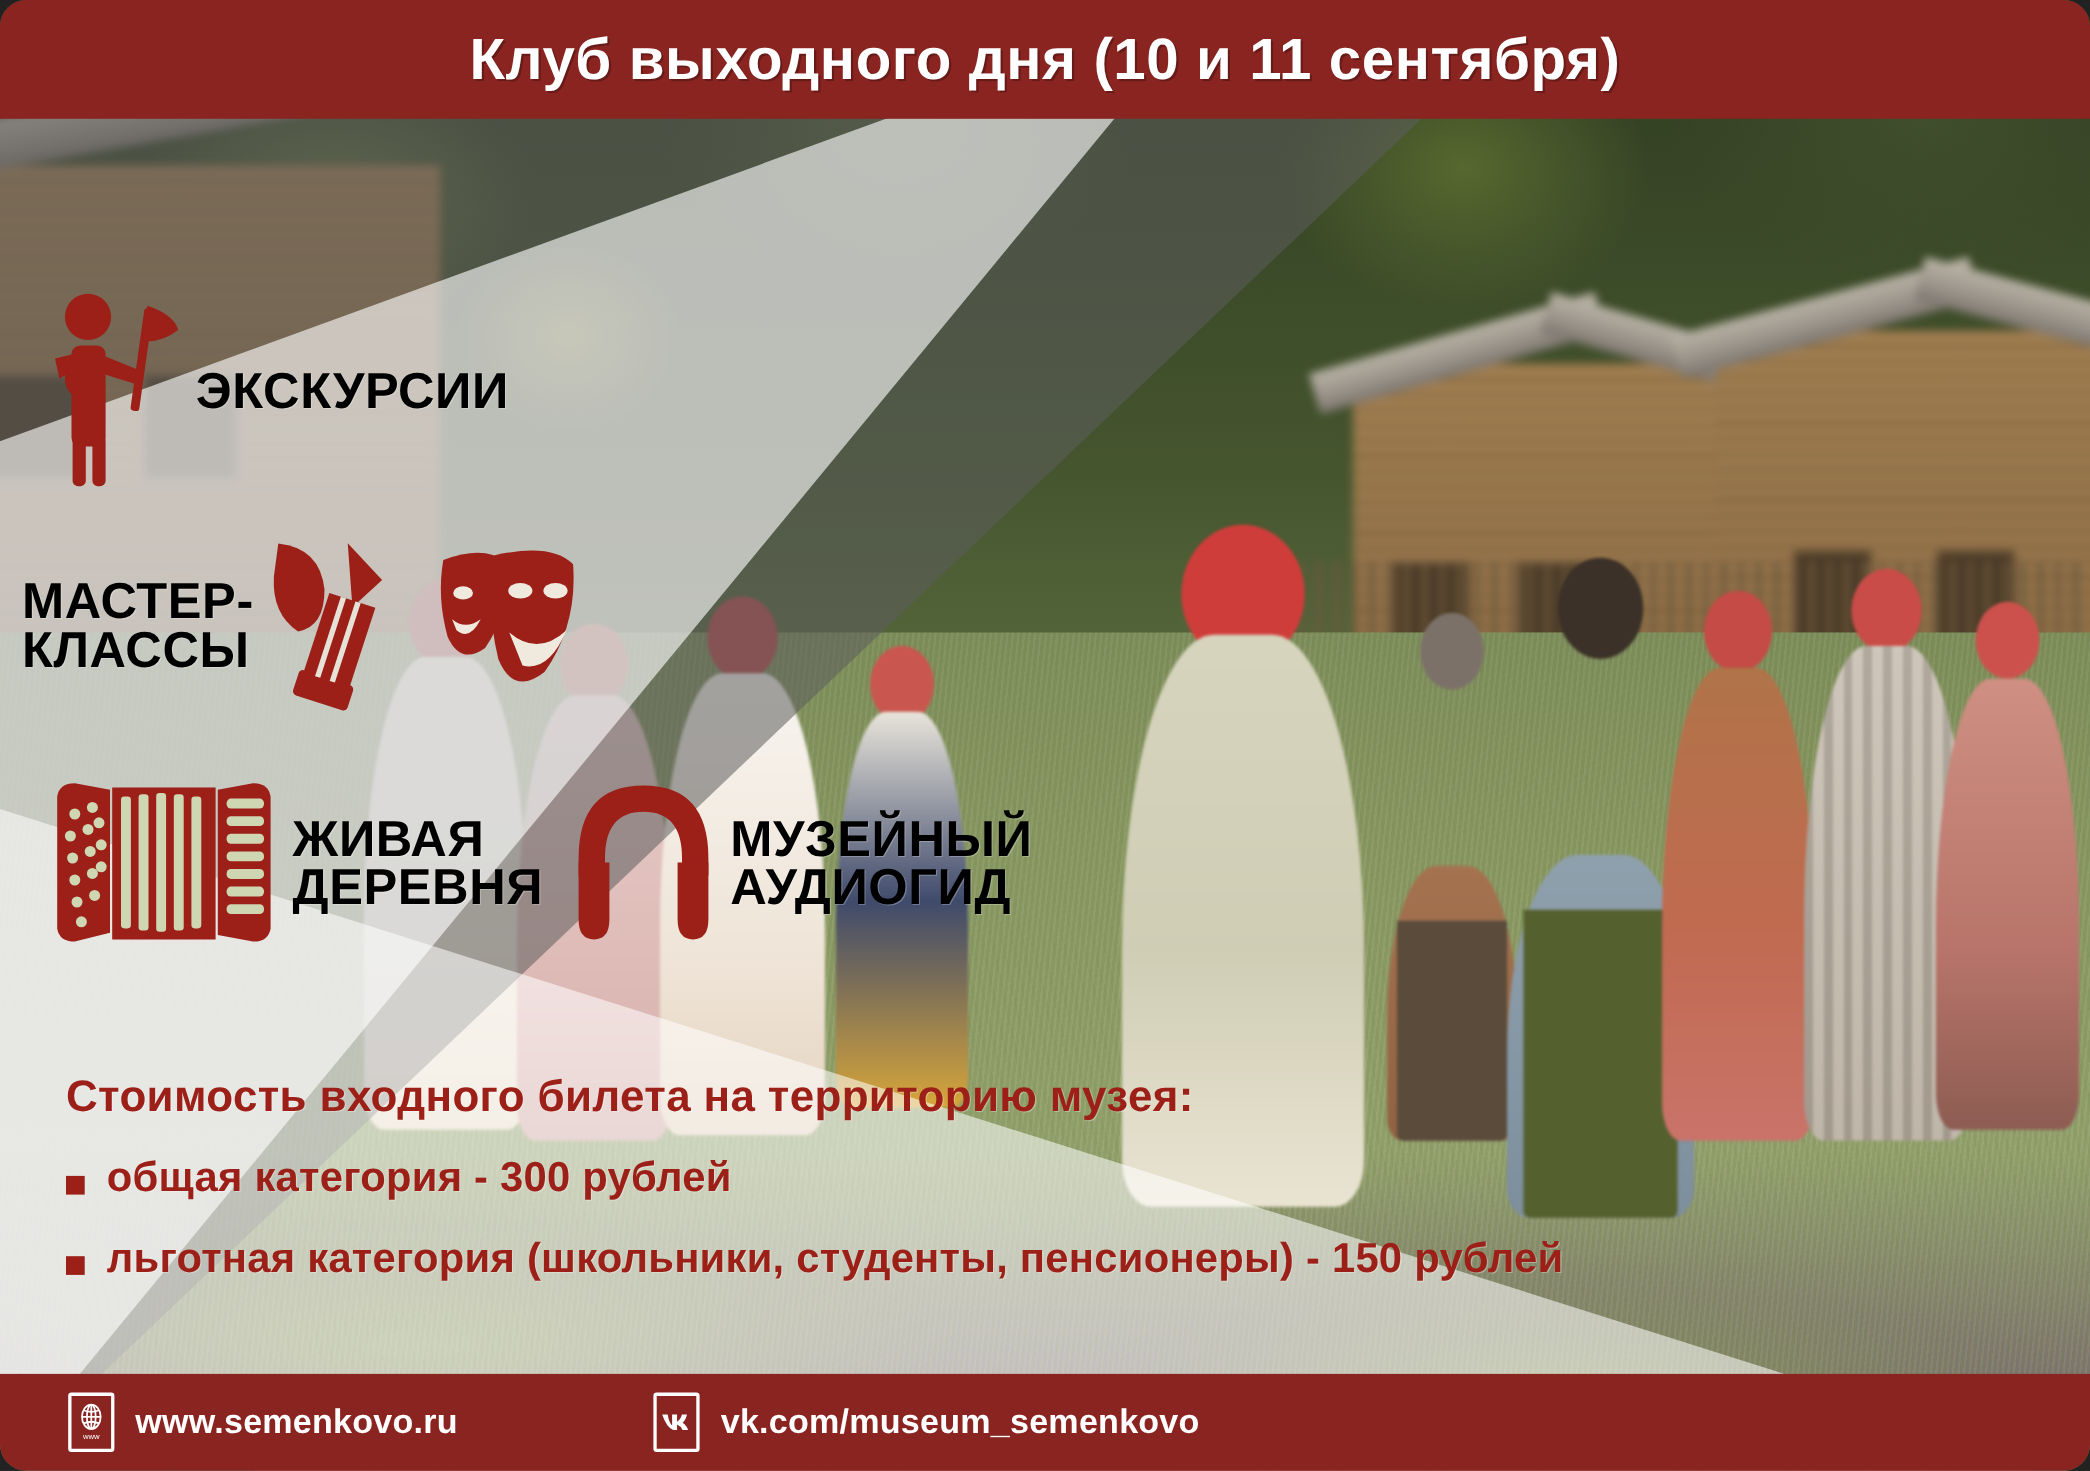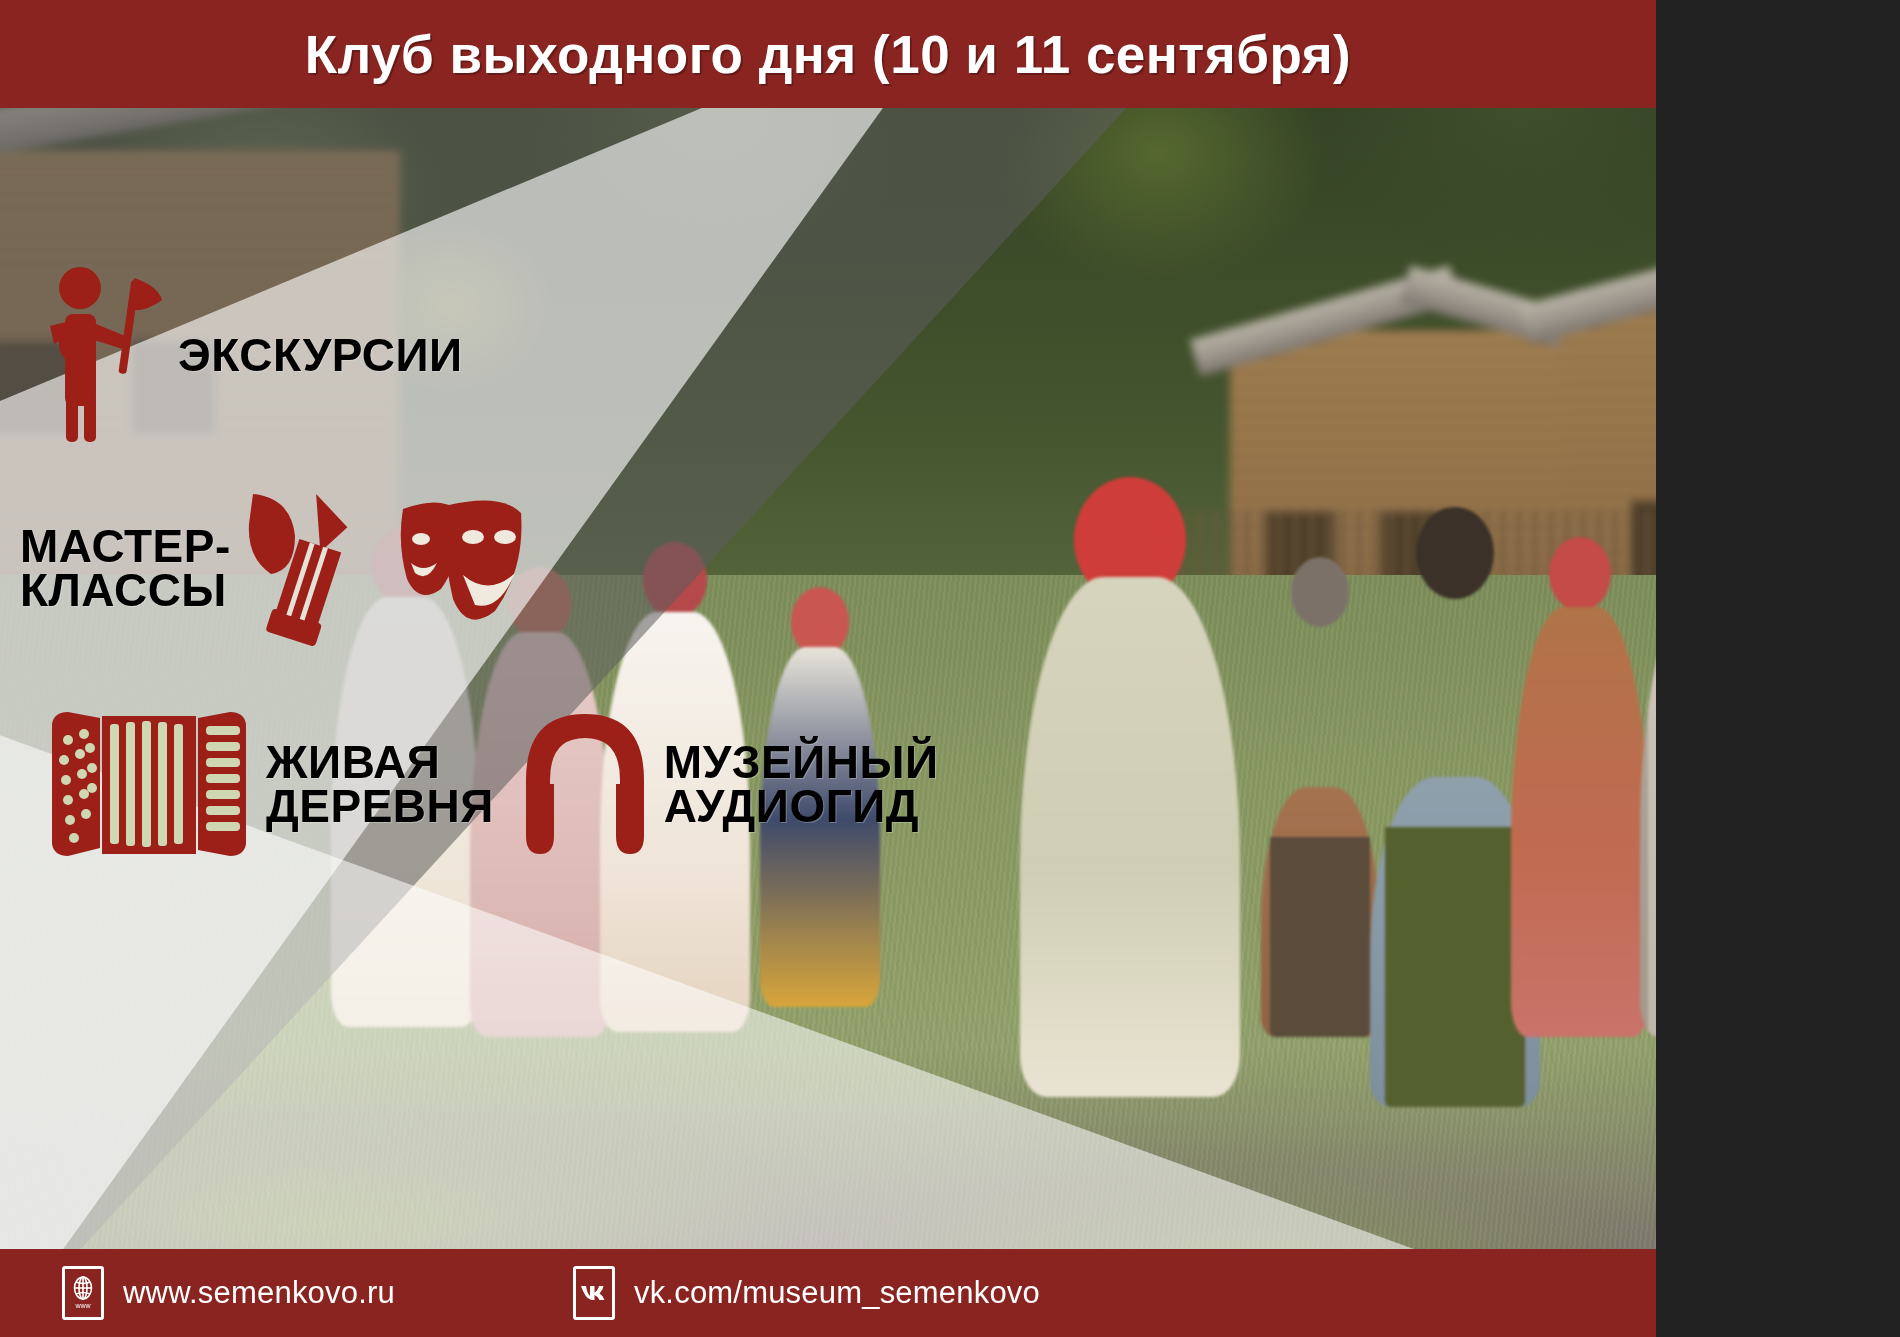--- a/index.html
+++ b/index.html
@@ -1,25 +1,26 @@
 <!DOCTYPE html>
 <html lang="ru"><head>
 <meta charset="utf-8">
 <title>Клуб выходного дня</title>
 <style>
   html,body{margin:0;padding:0;background:#222;}
   *{box-sizing:border-box;}
 
   .poster{
     position:relative;
-    width:1656px;
+    width:1900px;
     height:1337px;
     overflow:hidden;
     font-family:"Liberation Sans", sans-serif;
     background:#6a7a55;
+    border-radius:24px;
   }
 
   
   .photo{position:absolute; inset:0; overflow:hidden;}
 
   .sky-forest{
     position:absolute; left:0; top:0; width:100%; height:44%;
     background:
       radial-gradient(ellipse 260px 170px at 16% 30%, #5b6b3c 0%, rgba(91,107,60,0) 70%),
       radial-gradient(ellipse 300px 200px at 43% 20%, #4a5a33 0%, rgba(74,90,51,0) 72%),
@@ -151,21 +152,21 @@
     position:absolute; left:0; bottom:0; width:100%; height:88px;
     background:#8a2420; display:flex; align-items:center;
     padding-left:62px; gap:0; z-index:40;
   }
   .contact{display:flex; align-items:center; color:#fff;}
   .cicon{
     width:42px; height:54px; border:3px solid #fff; border-radius:3px;
     display:flex; align-items:center; justify-content:center;
     margin-right:19px; flex:0 0 auto;
   }
-  .ctext{font-size:31px; font-weight:normal; white-space:nowrap; letter-spacing:.2px;}
+  .ctext{font-size:31px; font-weight:bold; white-space:nowrap; letter-spacing:.2px;}
   .csep{width:56px; flex:0 0 auto;}
   .csep.wide{width:66px;}
 </style>
 </head>
 <body>
 
 <div class="poster">
 
   <div class="photo">
     <div class="sky-forest"></div>
@@ -379,20 +380,33 @@
             </g>
           </svg>
         </div>
         <div class="gap-a"></div>
         <div class="flabel">МУЗЕЙНЫЙ
 АУДИОГИД</div>
       </div>
     </div>
   </div>
 
+  <div class="prices">
+    <div class="price-title">Стоимость входного билета на территорию музея:</div>
+
+    <div class="price-line">
+      <span class="bullet"></span>
+      <span>общая категория - 300 рублей</span>
+    </div>
+
+    <div class="price-line">
+      <span class="bullet"></span>
+      <span>льготная категория (школьники, студенты, пенсионеры) - 150 рублей</span>
+    </div>
+  </div>
 
   <div class="footer">
 
     <div class="contact">
       <span class="cicon">
         <svg width="26" height="34" viewBox="0 0 26 34" aria-hidden="true">
           <g stroke="#fff" stroke-width="1.6" fill="none">
             <ellipse cx="13" cy="12" rx="8.5" ry="11"></ellipse>
             <ellipse cx="13" cy="12" rx="4" ry="11"></ellipse>
             <line x1="4.5" y1="12" x2="21.5" y2="12"></line>

